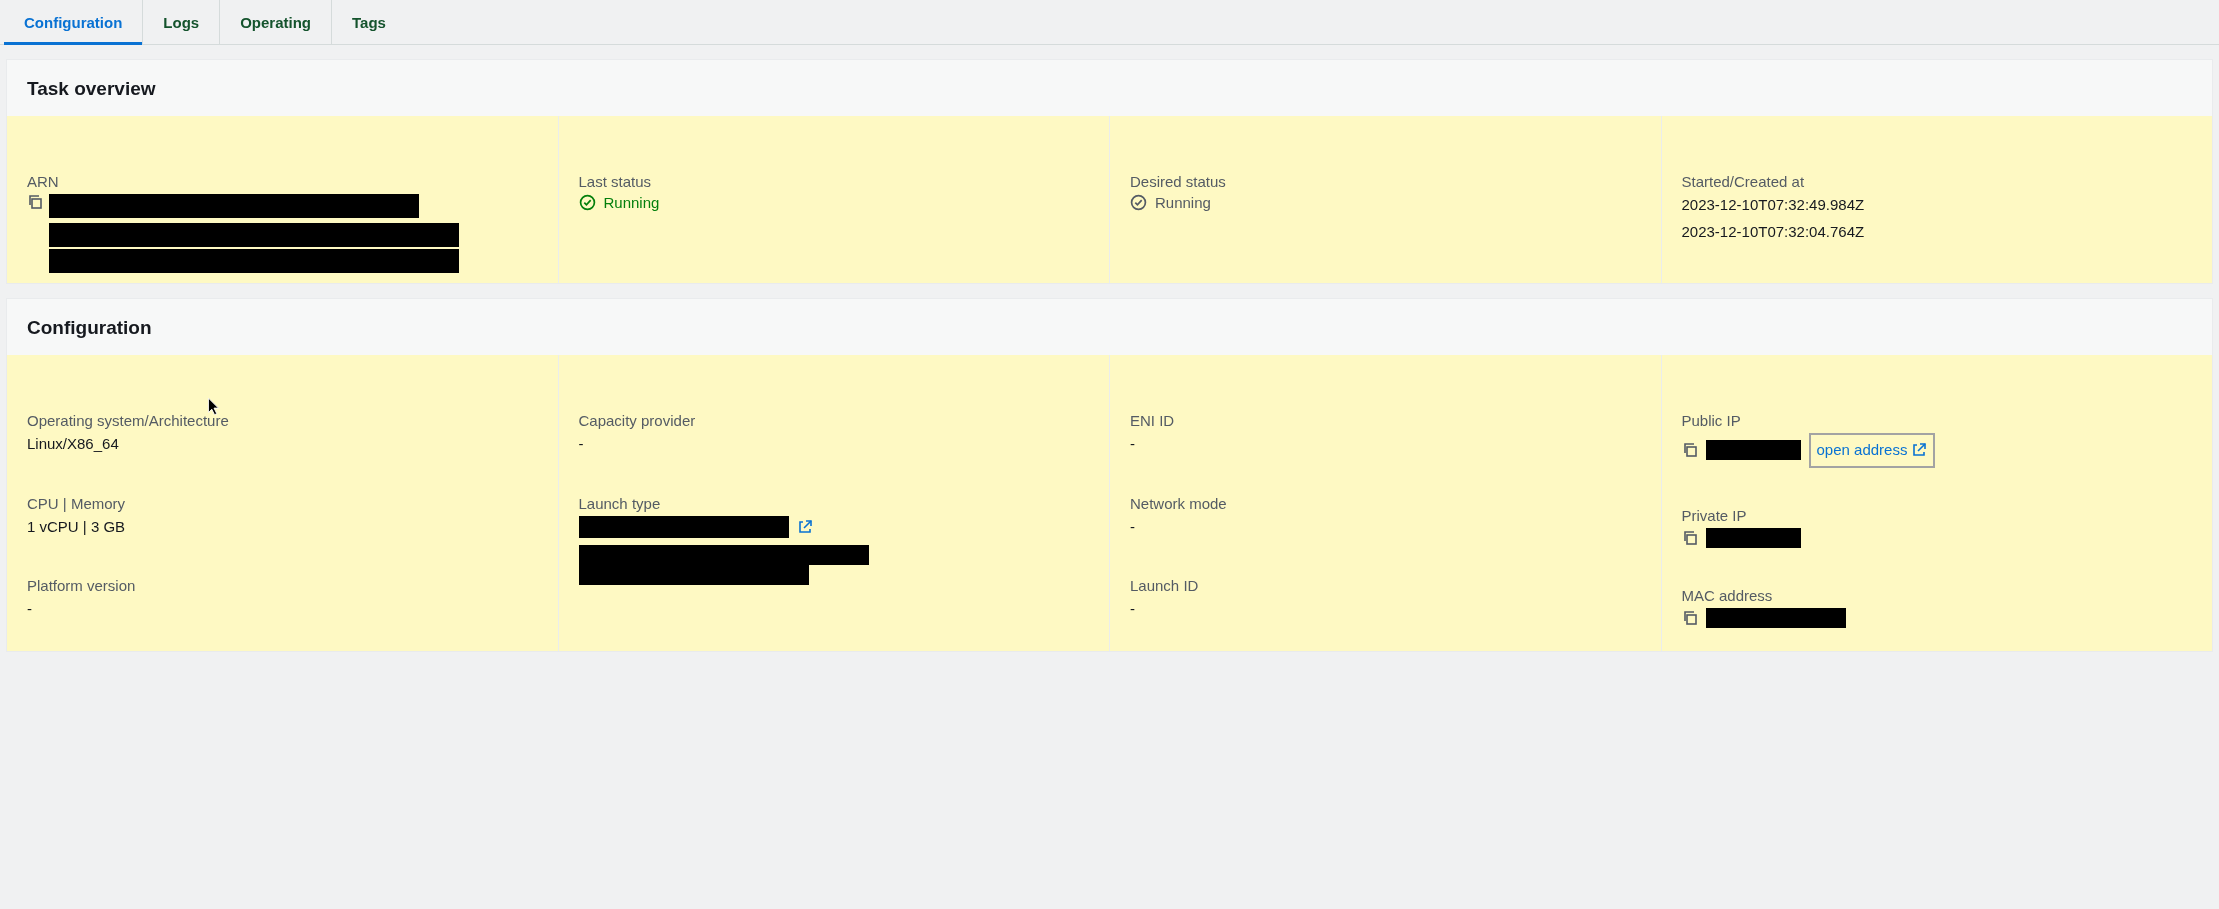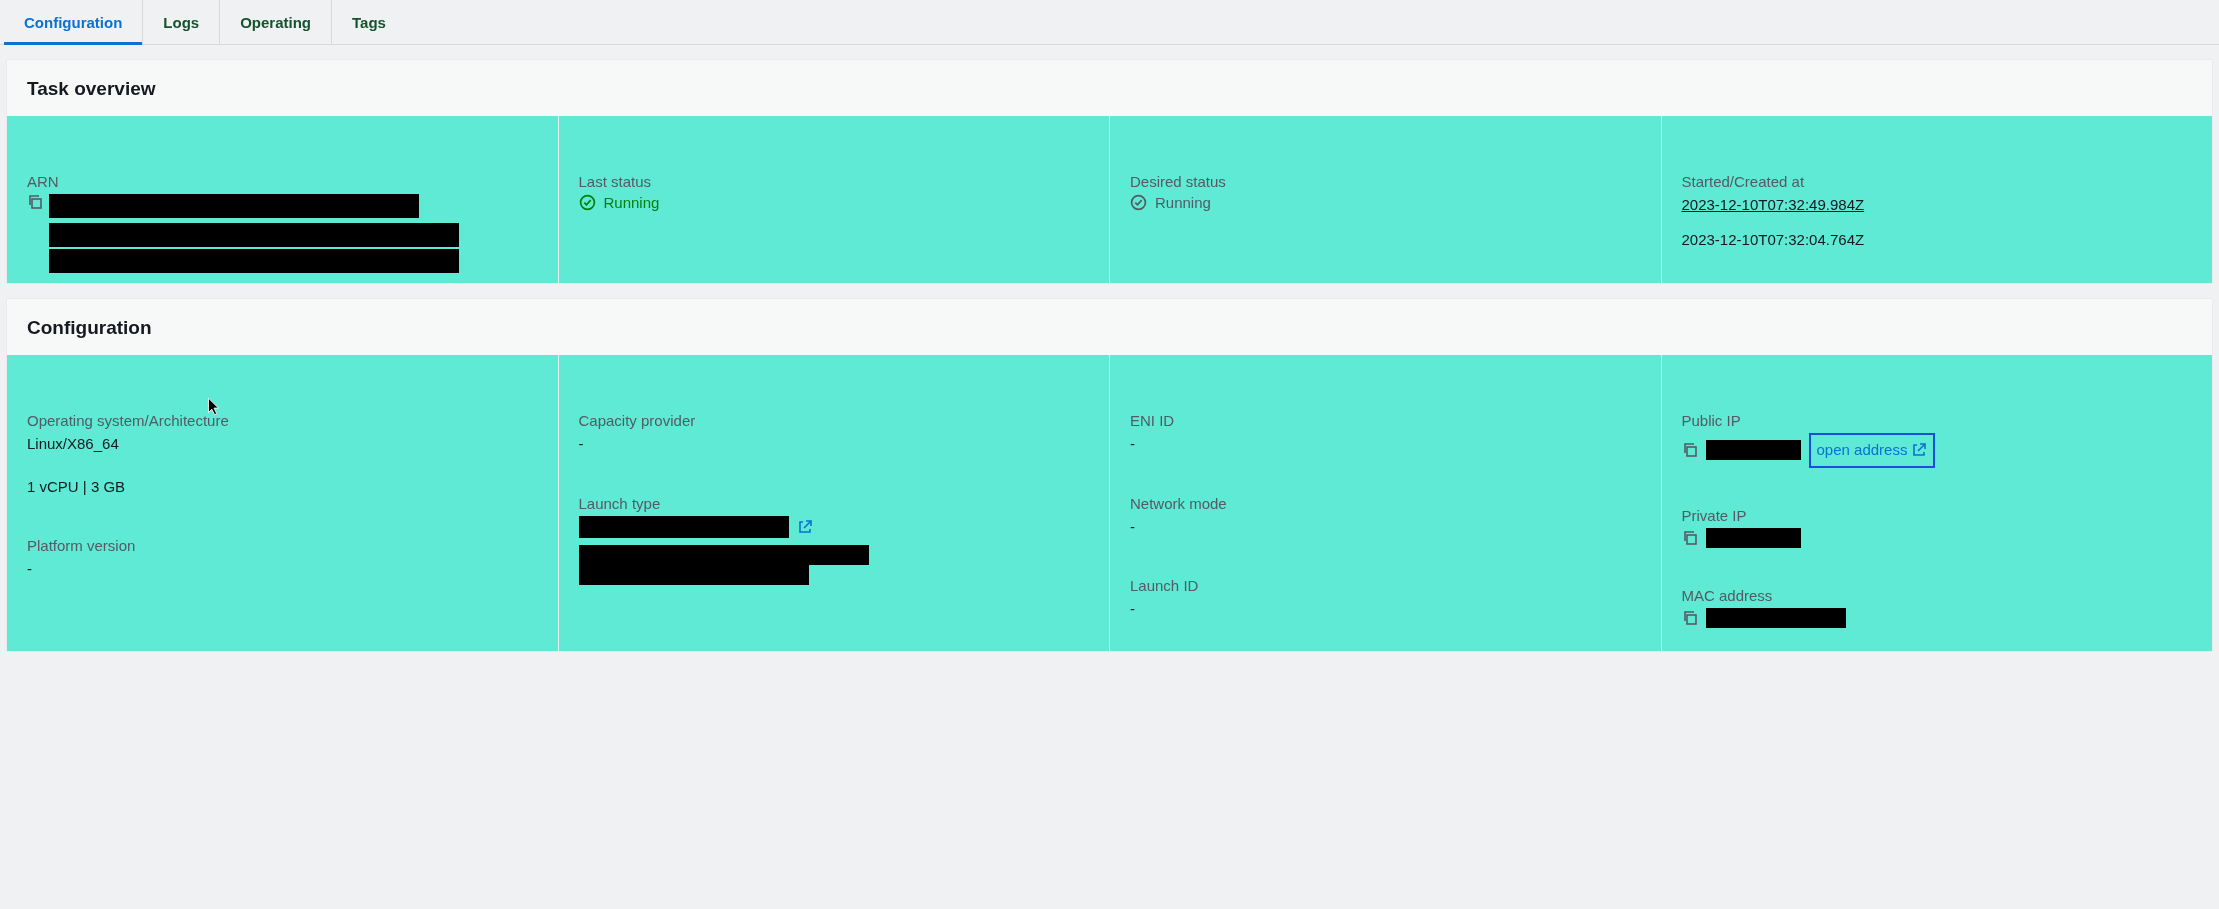--- a/index.html
+++ b/index.html
@@ -4,47 +4,47 @@
 <style>
 * { box-sizing: border-box; margin: 0; padding: 0; }
 body { font-family: "Amazon Ember", "Helvetica Neue", Arial, sans-serif; background: #f0f1f2; color: #16191f; font-size: 14px; }
 
 .tab-bar { display: flex; background: #f0f1f2; border-bottom: 1px solid #d5dbdb; padding-left: 4px; }
 .tab-item { padding: 14px 20px 13px 20px; font-size: 15px; font-weight: 700; color: #14532d; cursor: pointer; border-right: 1px solid #d5dbdb; position: relative; }
 .tab-item.active { color: #0972d3; }
 .tab-item.active::after { content:""; position:absolute; left:0; right:0; bottom:-1px; height:3px; background:#0972d3; }
 .tab-item:last-child { border-right: none; }
 
-.panel { background: #5eead4; border: 1px solid #e9ebed; border-radius: 0; margin: 14px 6px 0 6px; padding: 0; }
+.panel { background: #fef9c3; border: 1px solid #e9ebed; border-radius: 0; margin: 14px 6px 0 6px; padding: 0; }
 .panel-header { font-size: 19px; font-weight: 700; padding: 18px 20px 16px 20px; background: #f7f8f8; }
 .panel-body { display: flex; }
 
 .col { flex: 1; padding: 18px 20px 10px 20px; border-left: 1px solid #eaeded; }
 .col:first-child { border-left: none; }
 
 .field-label { color: #545b64; font-size: 15px; margin-bottom: 4px; margin-top: 39px; }
 .field-value { font-size: 15px; color: #16191f; margin-bottom: 20px; line-height: 1.5; }
-.field-value.tight { margin-bottom: 12px; text-decoration: underline; }
+.field-value.tight { margin-bottom: 4px; }
 
 .status-row { display:flex; align-items:center; gap:8px; font-size:15px; }
 .status-running { color: #037f0c; }
 .status-desired { color: #545b64; }
 
 .icon-copy { width:16px; height:16px; flex:none; color:#545b64; cursor:pointer; }
 .icon-external { width:16px; height:16px; flex:none; color:#0972d3; }
 .icon-check-circle { width:17px; height:17px; flex:none; }
 
 .redacted { background:#000; display:inline-block; }
 .arn-block .redacted-line { background:#000; height:24px; margin-top:2px; }
 .arn-row { display:flex; align-items:flex-start; gap:6px; }
 
 .copy-value-row { display:flex; align-items:center; gap:8px; }
 
 .link { color:#0972d3; cursor:pointer; display:inline-flex; align-items:center; gap:4px; font-size:15px; }
-.open-address-box { border:2px solid #1d4ed8; padding:4px 6px; display:inline-flex; align-items:center; gap:4px; }
+.open-address-box { border:2px solid #a3a3a3; padding:4px 6px; display:inline-flex; align-items:center; gap:4px; }
 
 .launch-row { display:flex; align-items:center; gap:8px; }
 .launch-redacted-secondary { height:20px; background:#000; width:290px; margin-top:7px; }
 
 .cursor { position:absolute; width:14px; height:20px; pointer-events:none; }
 
 
 svg { display:block; }
 </style>
 </head>
@@ -108,20 +108,21 @@
   </div>
 </div>
 
 <div class="panel">
   <div class="panel-header">Configuration</div>
   <div class="panel-body">
     <div class="col" style="position:relative;">
       <div class="field-label">Operating system/Architecture</div>
       <div class="field-value">Linux/X86_64</div>
 
+      <div class="field-label">CPU | Memory</div>
       <div class="field-value">1 vCPU | 3 GB</div>
 
       <div class="field-label">Platform version</div>
       <div class="field-value">-</div>
 
       <svg class="cursor" style="left:200px; top:42px;" viewBox="0 0 12 18">
           <path d="M1 1 L1 14 L4 11 L6.5 16 L8.5 15 L6 10 L10 10 Z" fill="#000" stroke="#fff" stroke-width="0.8"></path>
         </svg>
     </div>
 

